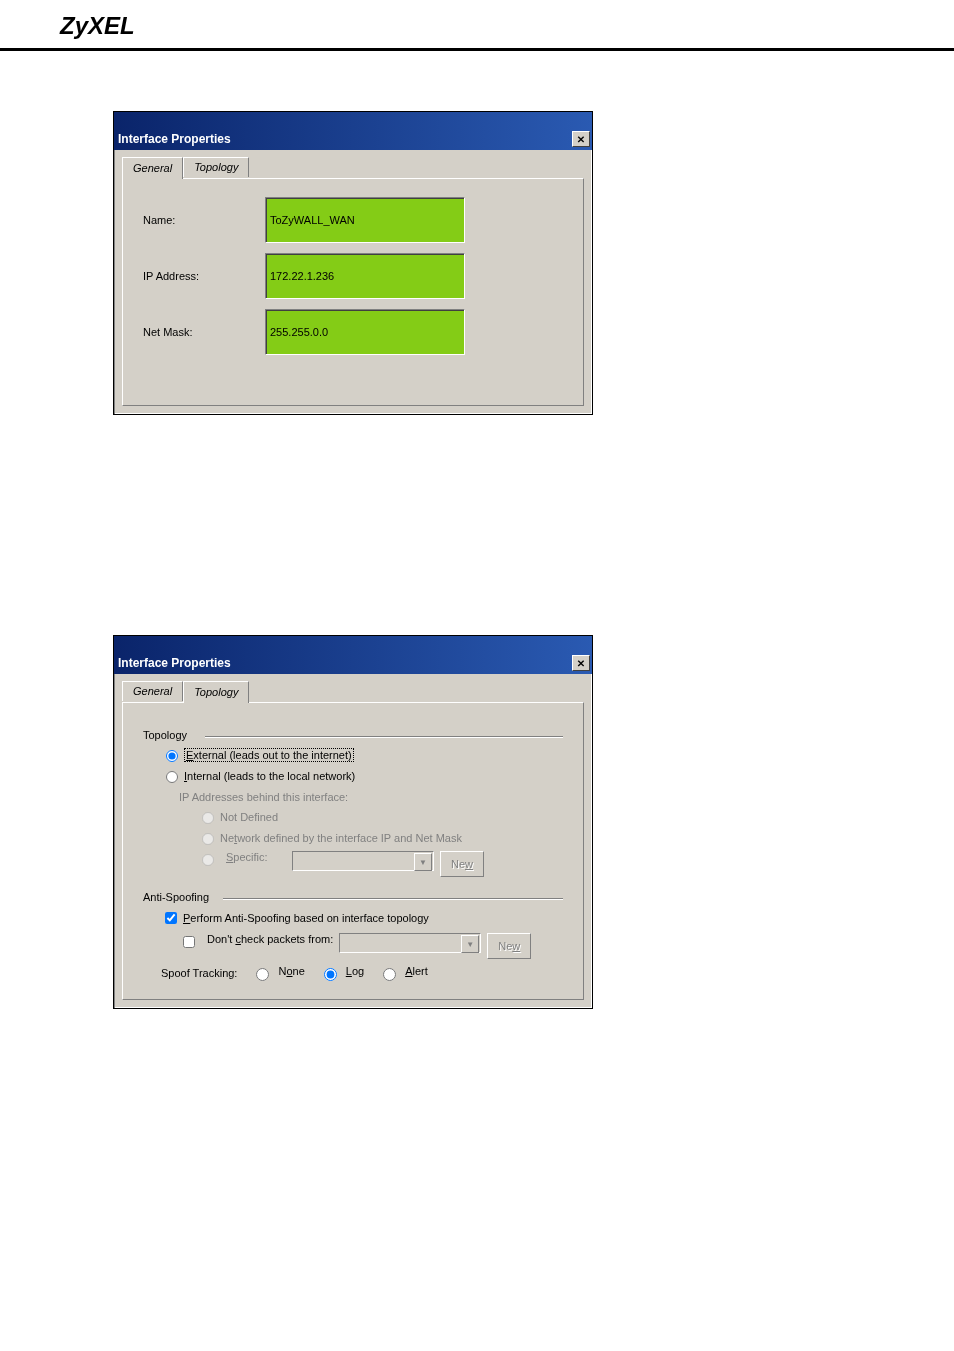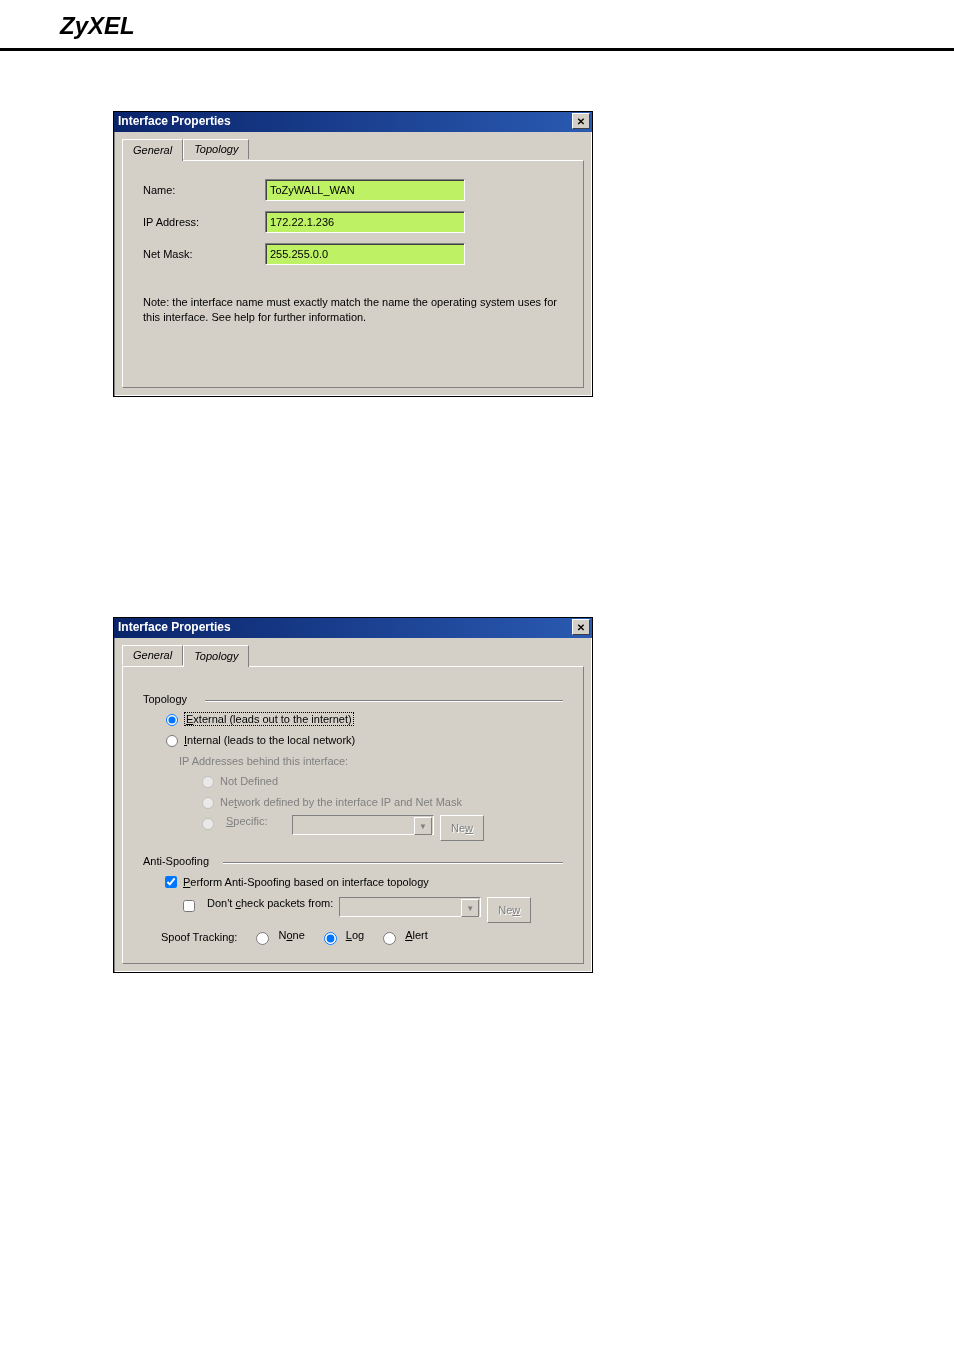--- a/index.html
+++ b/index.html
@@ -25,21 +25,21 @@
       background: #d4d0c8;
       border: 1px solid #000;
       box-shadow: 1px 1px 0 #808080 inset, -1px -1px 0 #fff inset;
     }
     .titlebar {
       display: flex;
       justify-content: space-between;
       align-items: center;
       background: linear-gradient(to right, #0a246a, #2a5ab2);
       color: #fff;
-      padding: 0 2px 2px 4px;
+      padding: 18px 2px 2px 4px;
       font-weight: bold;
       font-size: 12px;
       height: 18px;
     }
     .close-btn {
       width: 16px;
       height: 14px;
       background: #d4d0c8;
       border-top: 1px solid #fff;
       border-left: 1px solid #fff;
@@ -96,24 +96,24 @@
       display: flex;
       align-items: center;
       margin-bottom: 10px;
     }
     .form-label {
       width: 122px;
       font-size: 11px;
     }
     .text-input {
       width: 190px;
-      padding: 2px 4px;
+      padding: 14px 4px;
       font-size: 11px;
       font-family: "MS Sans Serif", Arial, sans-serif;
-      background: #bef264;
+      background: #84cc16;
       border-top: 1px solid #808080;
       border-left: 1px solid #808080;
       border-right: 1px solid #fff;
       border-bottom: 1px solid #fff;
       box-shadow: inset 1px 1px 0 #404040;
       height: 16px;
     }
     .note-text {
       font-size: 11px;
       margin-top: 30px;
@@ -246,21 +246,20 @@
         <input class="text-input" type="text" value="ToZyWALL_WAN" style="">
       </div>
       <div class="form-row">
         <div class="form-label">IP Address:</div>
         <input class="text-input" type="text" value="172.22.1.236" style="">
       </div>
       <div class="form-row">
         <div class="form-label">Net Mask:</div>
         <input class="text-input" type="text" value="255.255.0.0" style="">
       </div>
-      <div class="note-text">Note: the interface name must exactly match the name the operating system uses for this interface. See help for further information.</div>
     </div>
   </div>
 </div>
 
 <div class="dialog dialog-2">
   <div class="titlebar">
     <span>Interface Properties</span>
     <div class="close-btn">✕</div>
   </div>
   <div class="dialog-body">

